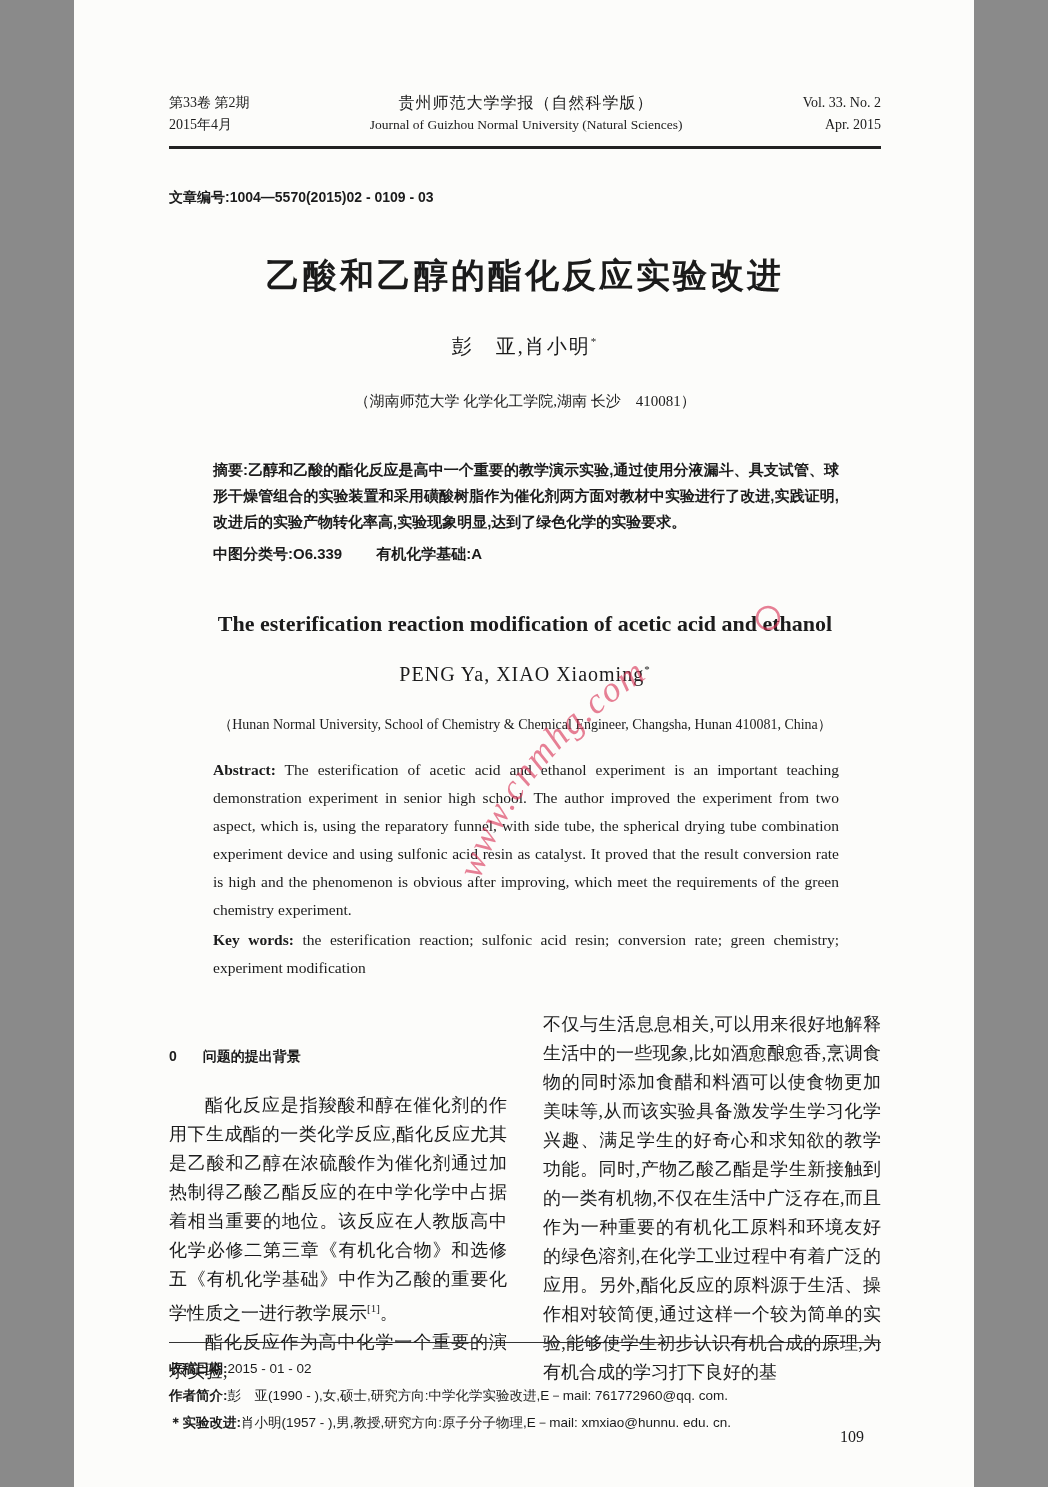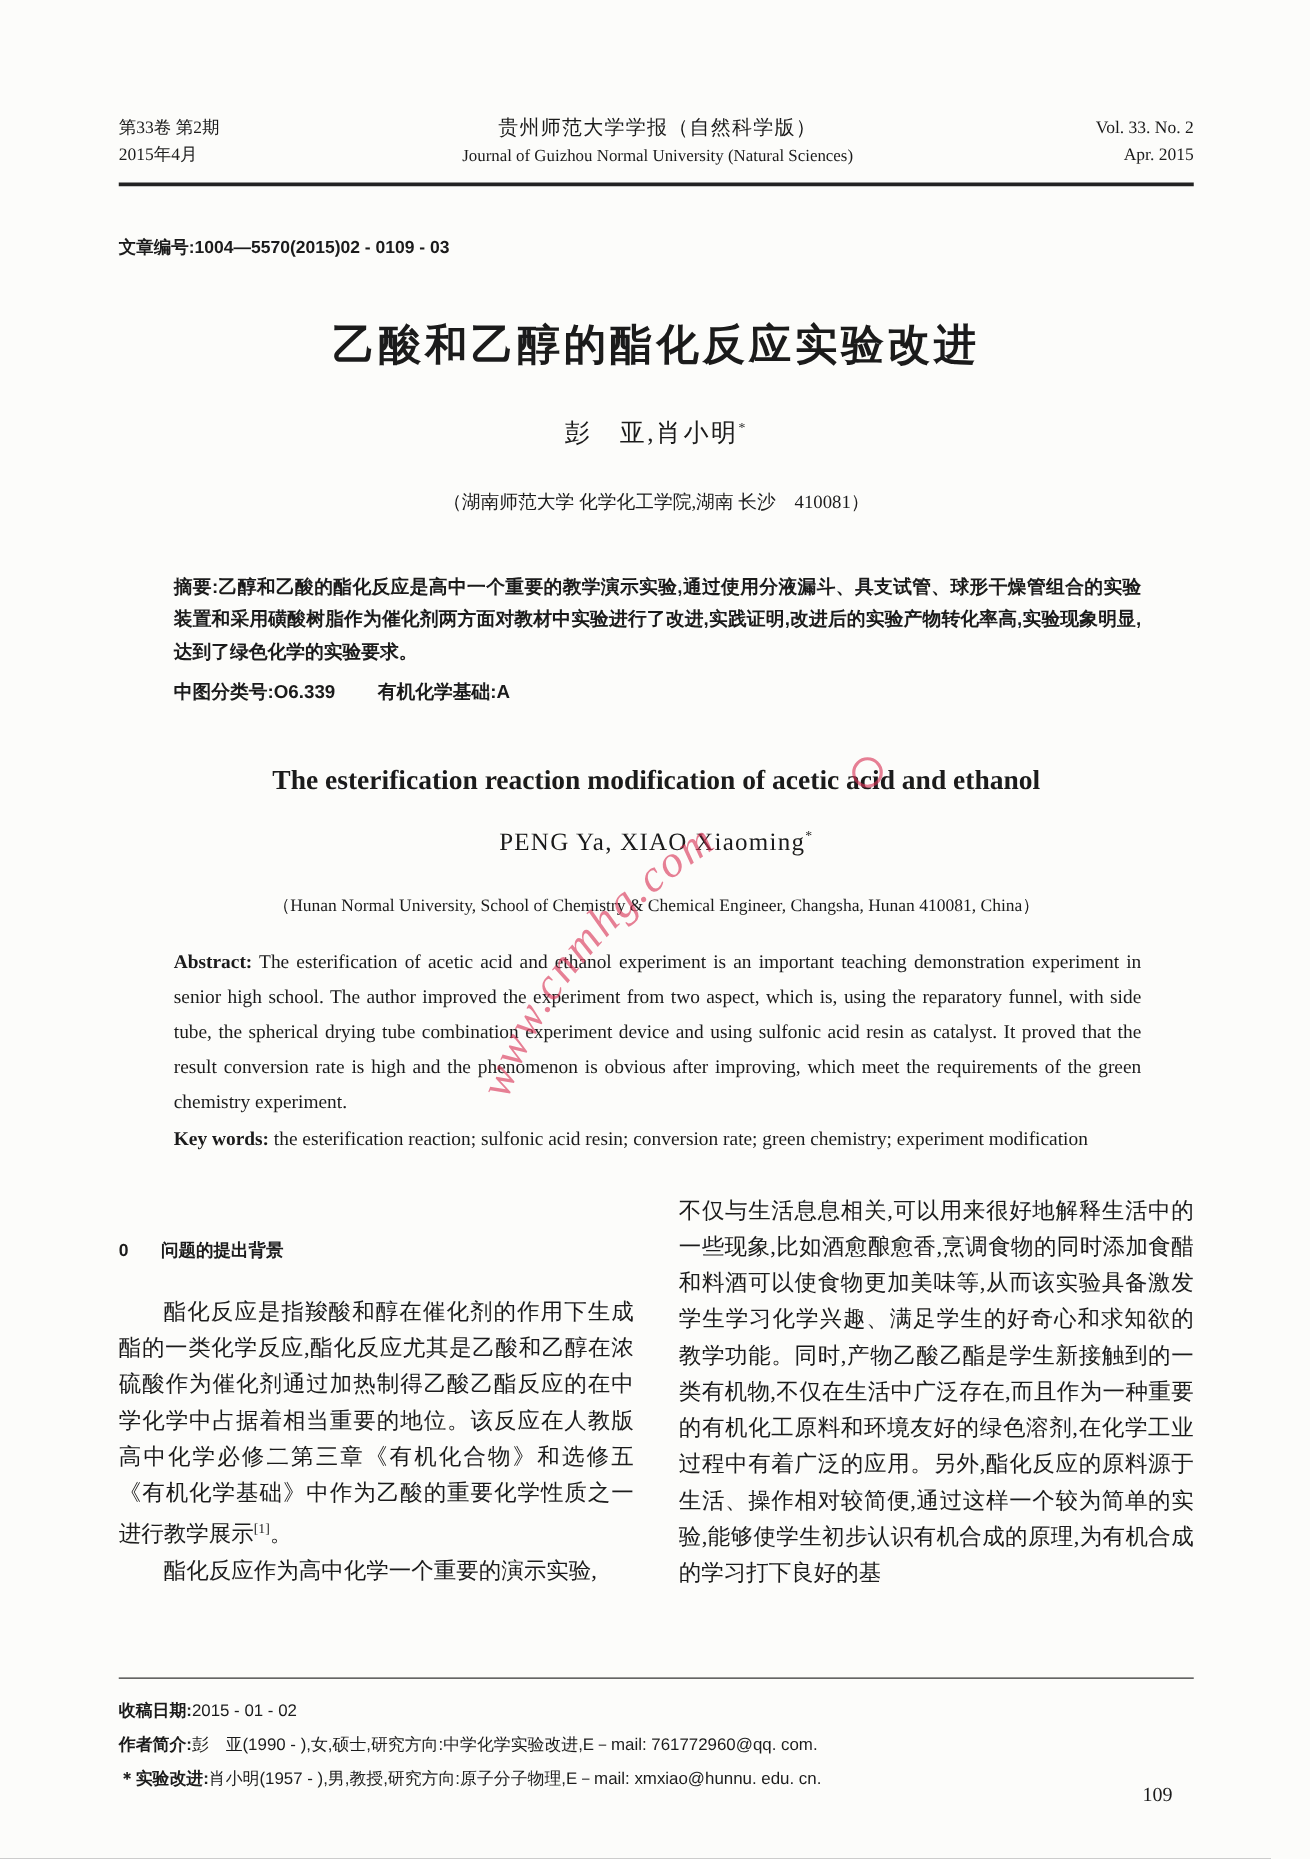--- a/index.html
+++ b/index.html
@@ -1,19 +1,19 @@
 <!DOCTYPE html>
 <html><head>
 <meta charset="utf-8">
 <style>
   * { margin:0; padding:0; box-sizing:border-box; }
   html,body { background:#8a8a8a; }
   .page {
     position:relative;
-    width:1048px; height:1487px;
+    width:900px; height:1487px;
     margin:0 auto;
     background:#fcfcfa;
     color:#1b1b1b;
     font-family:"Liberation Serif","DejaVu Serif",serif;
     overflow:hidden;
   }
   .inner { padding:92px 93px 0 95px; }
 
   
   .journal-header { display:flex; justify-content:space-between; align-items:center; }

